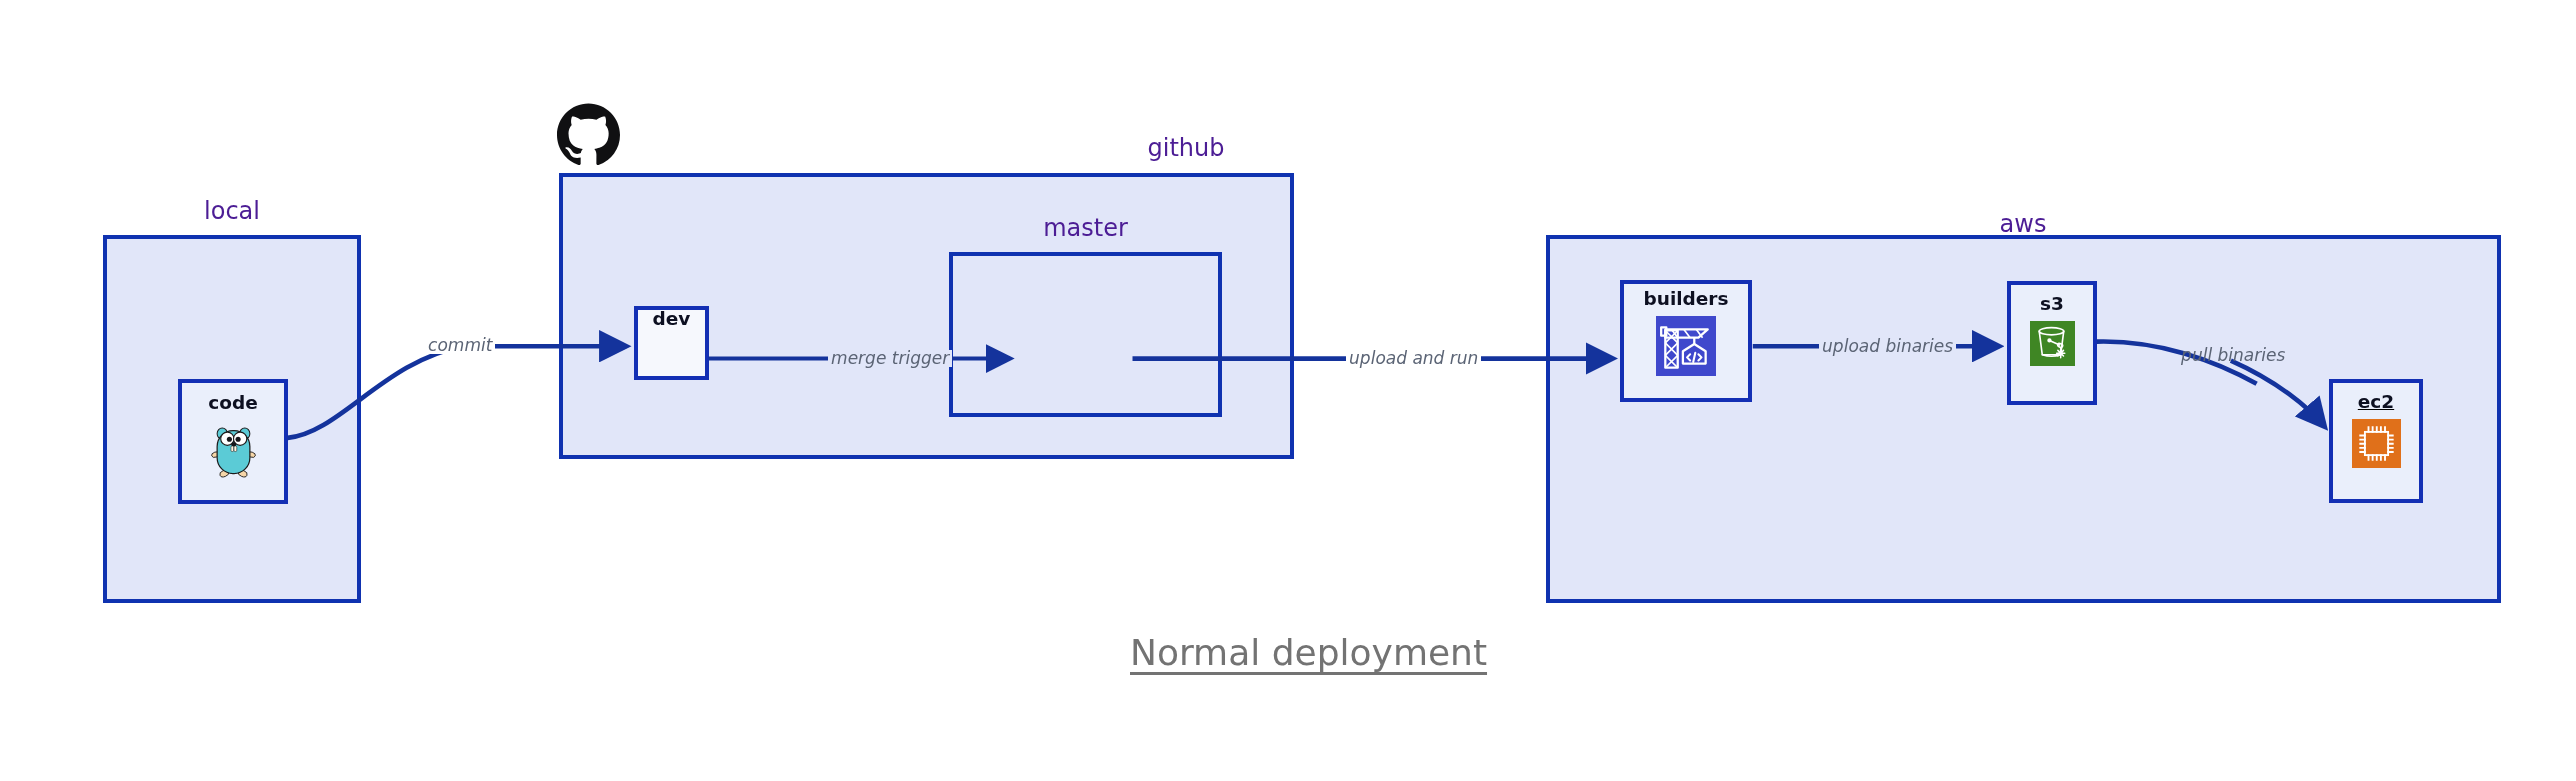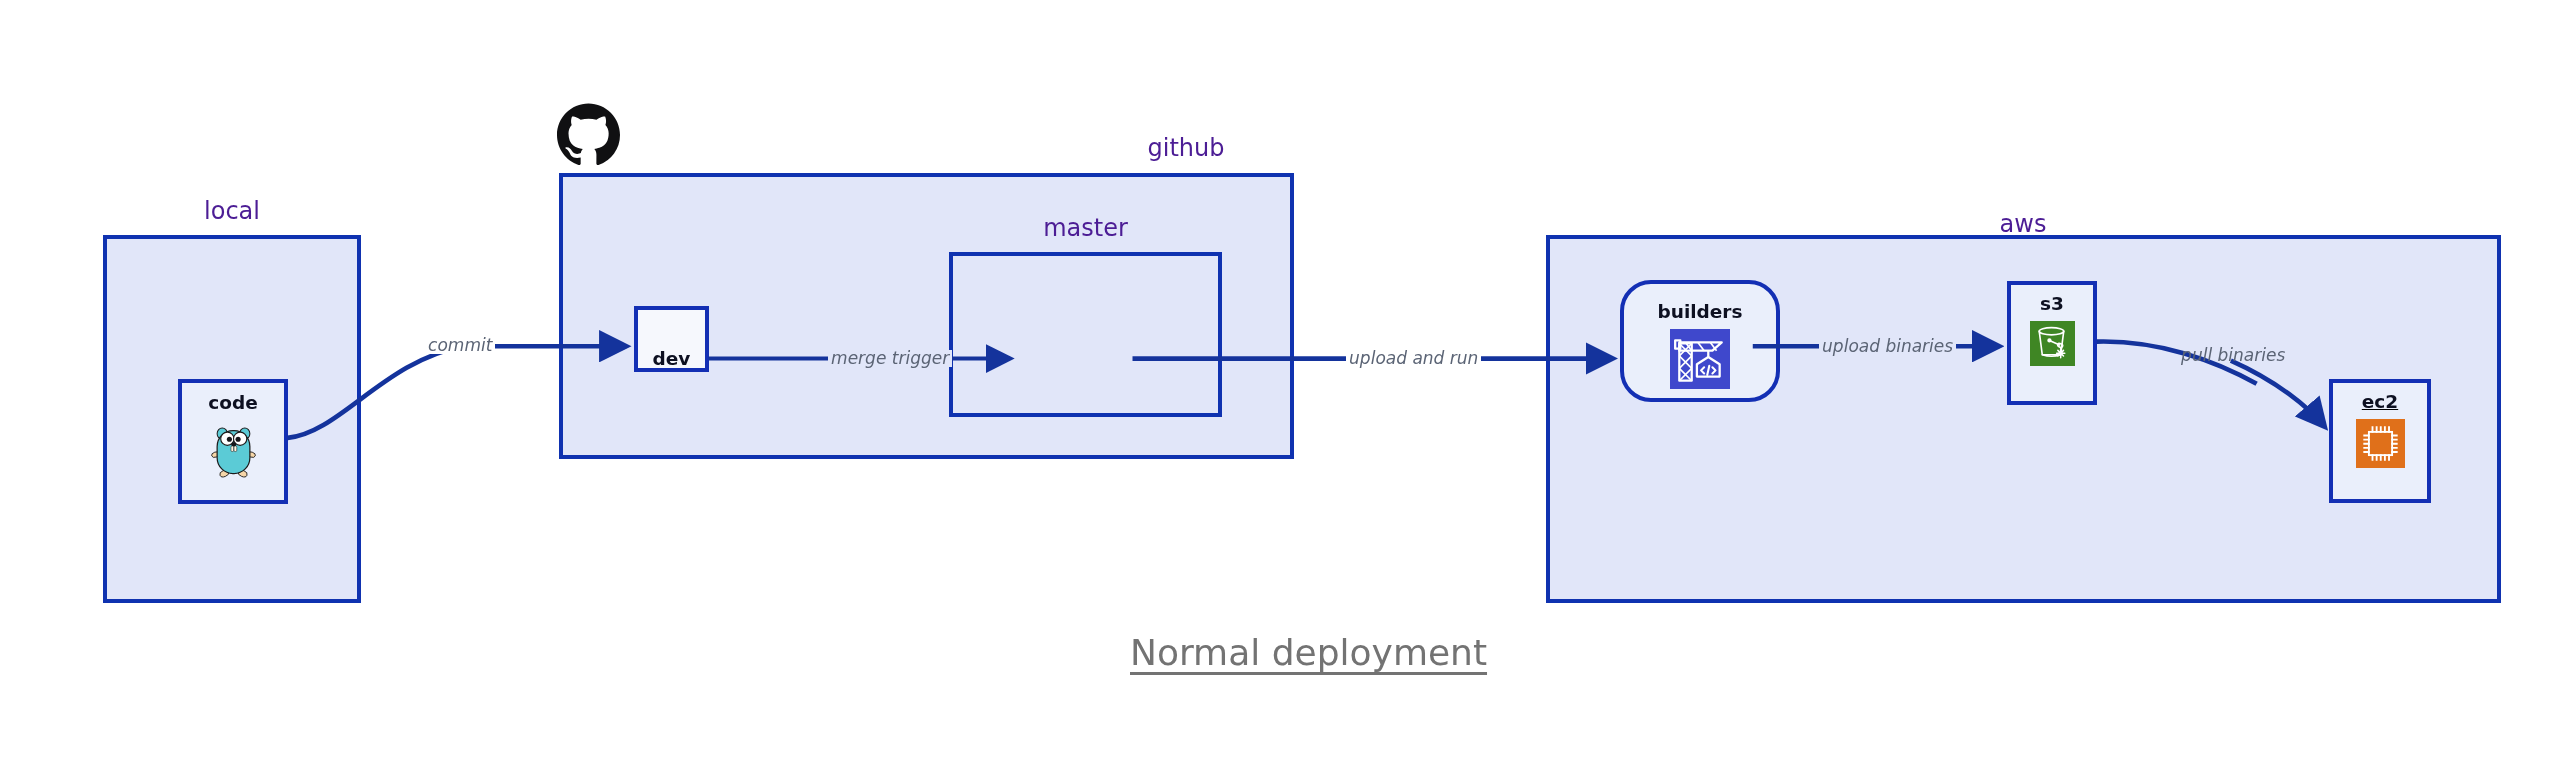--- a/index.html
+++ b/index.html
@@ -129,26 +129,26 @@
         <circle cx="36" cy="33" r="5" fill="#16161a"></circle>
         <circle cx="53" cy="33" r="5" fill="#16161a"></circle>
 
         <ellipse cx="44.5" cy="43" rx="5" ry="4" fill="#16161a"></ellipse>
         <rect x="39" y="46" width="5.4" height="11" rx="2.4" fill="#fdf3e0" stroke="#1c1c1c" stroke-width="1.1"></rect>
         <rect x="45" y="46" width="5.4" height="11" rx="2.4" fill="#fdf3e0" stroke="#1c1c1c" stroke-width="1.1"></rect>
       </svg>
     </div>
   </div>
 
-  <div class="node white" style="left:634px;top:306px;width:75px;height:66px;justify-content:flex-end;">
+  <div class="node white" style="left:634px;top:306px;width:75px;height:74px;justify-content:flex-start;">
     <div class="node-title">dev</div>
   </div>
 
 
-  <div class="node" style="left:1620px;top:280px;width:160px;height:122px;padding-top:19px;border-radius:31px;">
+  <div class="node" style="left:1620px;top:280px;width:132px;height:122px;padding-top:6px;">
     <div class="node-title">builders</div>
     <div class="node-icon" style="margin-top:7.2px;width:60px;height:60px;">
       <svg width="60" height="60" viewBox="0 0 116 116">
         <rect x="0" y="0" width="116" height="116" fill="#3f48cc"></rect>
         <g fill="none" stroke="#ffffff" stroke-width="4.4" stroke-linejoin="round">
 
           <rect x="18" y="28" width="24" height="72"></rect>
           <path d="M18 28 L42 52 M42 28 L18 52 M18 52 L42 76 M42 52 L18 76 M18 76 L42 100 M42 76 L18 100" stroke-width="3.2"></path>
 
           <rect x="10" y="22" width="10" height="16"></rect>
@@ -180,21 +180,21 @@
           <path d="M24 66 Q42 72 60 66"></path>
           <circle cx="38" cy="38" r="2.6" fill="#ffffff"></circle>
           <path d="M38 38 L58 47"></path>
           <ellipse cx="59" cy="47.5" rx="5" ry="3.4" transform="rotate(24 59 47.5)"></ellipse>
           <path d="M60 54 V72 M52 63 H68 M54.5 57.5 L65.5 68.5 M65.5 57.5 L54.5 68.5" stroke-width="3"></path>
         </g>
       </svg>
     </div>
   </div>
 
-  <div class="node" style="left:2329px;top:379px;width:102px;height:124px;padding-top:10.3px;text-decoration:underline;">
+  <div class="node" style="left:2329px;top:379px;width:94px;height:124px;padding-top:10.3px;text-decoration:underline;">
     <div class="node-title">ec2</div>
     <div class="node-icon" style="margin-top:7.2px;width:49px;height:49px;">
       <svg width="49" height="49" viewBox="0 0 95 95">
         <rect x="0" y="0" width="95" height="95" fill="#e0701a"></rect>
         <g fill="none" stroke="#ffffff" stroke-width="3.6" stroke-linecap="square">
           <rect x="25" y="25" width="45" height="45"></rect>
           <path d="M32 25 V16 M40 25 V16 M48 25 V16 M56 25 V16 M64 25 V16"></path>
           <path d="M32 70 V79 M40 70 V79 M48 70 V79 M56 70 V79 M64 70 V79"></path>
           <path d="M25 32 H16 M25 40 H16 M25 48 H16 M25 56 H16 M25 64 H16"></path>
           <path d="M70 32 H79 M70 40 H79 M70 48 H79 M70 56 H79 M70 64 H79"></path>

